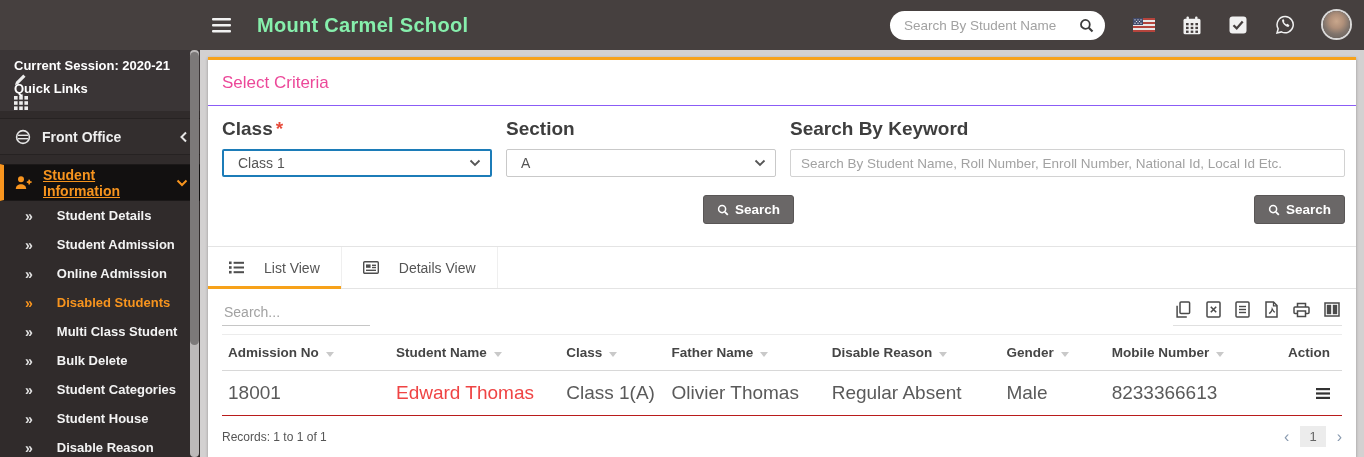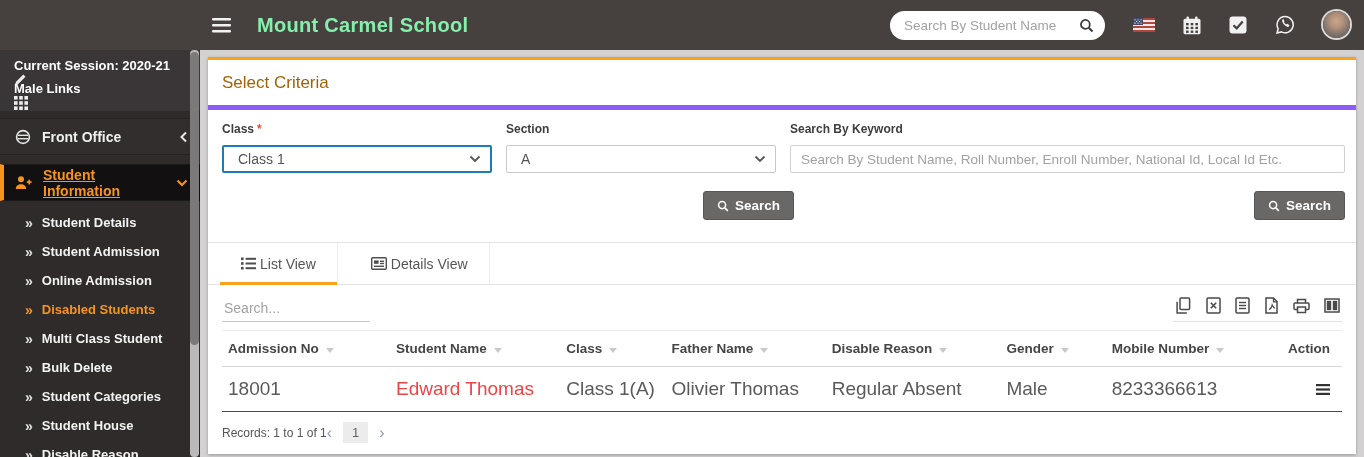--- a/index.html
+++ b/index.html
@@ -25,76 +25,76 @@
   .session-row { display:flex; justify-content:space-between; height:23px;
     color:#fff; font-size:13px; font-weight:bold;flex-direction:column; }
   .session-row .s-ic { display:flex; color:#e9e9e9; cursor:pointer; }
   .menu-item { height:37px; display:flex; align-items:center; gap:11px; padding:0 12px 0 15px;
     color:#efefef; font-weight:bold; font-size:14px; background:#332e2e;
     border-top:1px solid #262222; border-bottom:1px solid #262222; margin-top:7px; cursor:pointer; }
   .menu-item .chev { margin-left:auto; display:flex; }
   .menu-item.active { margin-top:9px; background:#121010; border-left:4px solid #f7941e;
     padding-left:11px; color:#f7941e; border-top-color:#1b1818; border-bottom-color:#1b1818;text-decoration:underline; }
   .submenu { list-style:none; margin-top:7px; }
-  .submenu li { height:29px; display:flex; align-items:center; gap:9px; padding-left:25px;
+  .submenu li { height:29px; display:flex; align-items:flex-start; gap:24px; padding-left:25px;
     color:#f3f3f3; font-size:13px; font-weight:bold; cursor:pointer; }
   .submenu .arrow::before { content:"\00BB"; font-size:14px; color:#e0e0e0; }
   .submenu li.active { color:#f7941e; }
   .submenu li.active .arrow::before { color:#f7941e; }
   .sb-track { position:absolute; right:1px; top:0; width:9px; height:100%; background:#bcb9b9; border-radius:4px; }
   .sb-thumb { position:absolute; right:1px; top:2px; width:9px; height:293px; background:#7c7979; border-radius:5px; cursor:pointer; }
 
   
   .main { position:absolute; left:208px; top:57px; width:1148px; }
   .panel { background:#fff; border-top:3px solid #f7a21a; box-shadow:0 1px 3px rgba(0,0,0,.28); padding-bottom:2px; }
-  .crit-title { font-size:17px; color:#a16207; padding:13px 14px 12px; border-bottom:5px solid #8b5cf6; }
+  .crit-title { font-size:17px; color:#ec4899; padding:13px 14px 12px; border-bottom:1px solid #8b5cf6; }
   .form-row { display:flex; gap:14px; padding:12px 11px 0 14px; }
   .fcol { display:flex; flex-direction:column; }
-  .fcol label { font-size:12px; font-weight:bold; color:#3e3e3e; margin-bottom:9px; }
+  .fcol label { font-size:19px; font-weight:bold; color:#3e3e3e; margin-bottom:9px; }
   .req { color:#e74c3c; margin-left:3px; }
   .w270 { width:270px; } .grow { flex:1; }
   .selectbox { height:28px; border:2px solid #1c7cb8; border-radius:2px; display:flex; align-items:center;
     justify-content:space-between; padding:0 9px 0 14px; font-size:14px; color:#555; cursor:pointer; background:#fff; }
   .selectbox.gray { border:1px solid #c9c9c9; }
   .selectbox .chev { color:#555; display:flex; }
   .textinput { height:28px; border:1px solid #d2d2d2; border-radius:2px; padding:0 10px; font-size:13.5px;
     color:#555; outline:none; font-family:inherit; width:100%; }
   ::placeholder { color:#a2a2a2; opacity:1; }
   .btn-row { position:relative; height:42px; margin-top:13px; }
   .btn { position:absolute; top:5px; display:inline-flex; align-items:center; gap:6px; background:#6a6767;
     border:1px solid #595656; border-radius:3px; color:#fff; font-size:13.5px; font-weight:bold;
     height:29px; padding:8px 13px; cursor:pointer; font-family:inherit; }
   .btn .mag { display:flex; }
   .btn1 { left:495px; } .btn2 { right:11px; }
 
   
   .tabs { display:flex; border-top:1px solid #e4e4e4; border-bottom:1px solid #e4e4e4; height:43px; margin-top:14px; }
-  .tab { position:relative; display:flex; align-items:center; gap:4px; padding:0 21px; font-size:14px;
-    color:#555; border-right:1px solid #efefef; cursor:pointer;margin-left:12px; }
+  .tab { position:relative; display:flex; align-items:center; gap:20px; padding:0 21px; font-size:14px;
+    color:#555; border-right:1px solid #efefef; cursor:pointer; }
   .tab .t-ic { display:flex; color:#4e4e4e; }
   .tab.active::after { content:""; position:absolute; left:0; right:0; bottom:-1px; height:3px; background:#f7a21a; }
 
   
   .toolbar { display:flex; justify-content:space-between; align-items:flex-end; padding:12px 14px 0; }
   .tsearch { width:148px; border:none; border-bottom:1px solid #c6c6c6; font-size:14px; color:#8a8a8a;
     padding:3px 2px 5px; outline:none; font-family:inherit; }
   .exports { display:flex; gap:14px; align-items:center; border-bottom:1px solid #e0e0e0;
     padding:0 2px 7px; color:#4a4a4a; }
   .exp-ic { display:flex; cursor:pointer; }
   table { width:calc(100% - 28px); margin:8px 14px 0; border-collapse:collapse; }
   th { border-top:1px solid #ececec; border-bottom:1px solid #d8d8d8; padding:10px 6px; font-size:13.5px;
     color:#454545; text-align:left; white-space:nowrap; cursor:pointer; }
   td { padding:11px 6px; font-size:19px; color:#5a5a5a; border-bottom:1px solid #b91c1c; }
   .caret { display:inline-block; width:0; height:0; border-left:4px solid transparent;
     border-right:4px solid transparent; border-top:5px solid #c9c9c9; margin-left:7px; }
   .link { color:#ef4444; cursor:pointer; text-decoration:none; }
   th.col-action, td.col-action { text-align:right; padding-right:12px; }
   .action-ic { display:inline-flex; color:#333; cursor:pointer; }
 
-  .tfoot { display:flex; justify-content:flex-start; align-items:center; padding:10px 14px 9px; }
+  .tfoot { display:flex; justify-content:space-between; align-items:center; padding:10px 14px 9px; }
   .records { font-size:12px; color:#555; }
   .pager { display:flex; align-items:center; gap:11px; }
   .pchev { font-size:16px; color:#8a9bb0; cursor:pointer; line-height:1; }
   .pchev.prev::before { content:"\2039"; }
   .pchev.next::before { content:"\203A"; }
   .pnum { background:#ececec; color:#666; font-size:13px; padding:3px 9px; cursor:pointer; }
 </style>
 </head>
 <body>
 
@@ -185,21 +185,21 @@
   <div class="session-block">
     <div class="session-row">
       <span>Current Session: 2020-21</span>
       <span class="s-ic">
         <svg width="13" height="13" viewBox="0 0 14 14">
             <path d="M1 13l1.2-3.6L10 1.6l2.4 2.4L4.6 11.8 1 13z" fill="#ededed"></path>
           </svg>
       </span>
     </div>
     <div class="session-row">
-      <span>Male Links</span>
+      <span>Quick Links</span>
       <span class="s-ic">
         <svg width="14" height="14" viewBox="0 0 14 14">
             <g fill="#ededed">
               <rect x="0" y="0" width="3.6" height="3.6"></rect>
               <rect x="5.2" y="0" width="3.6" height="3.6"></rect>
               <rect x="10.4" y="0" width="3.6" height="3.6"></rect>
               <rect x="0" y="5.2" width="3.6" height="3.6"></rect>
               <rect x="5.2" y="5.2" width="3.6" height="3.6"></rect>
               <rect x="10.4" y="5.2" width="3.6" height="3.6"></rect>
               <rect x="0" y="10.4" width="3.6" height="3.6"></rect>

